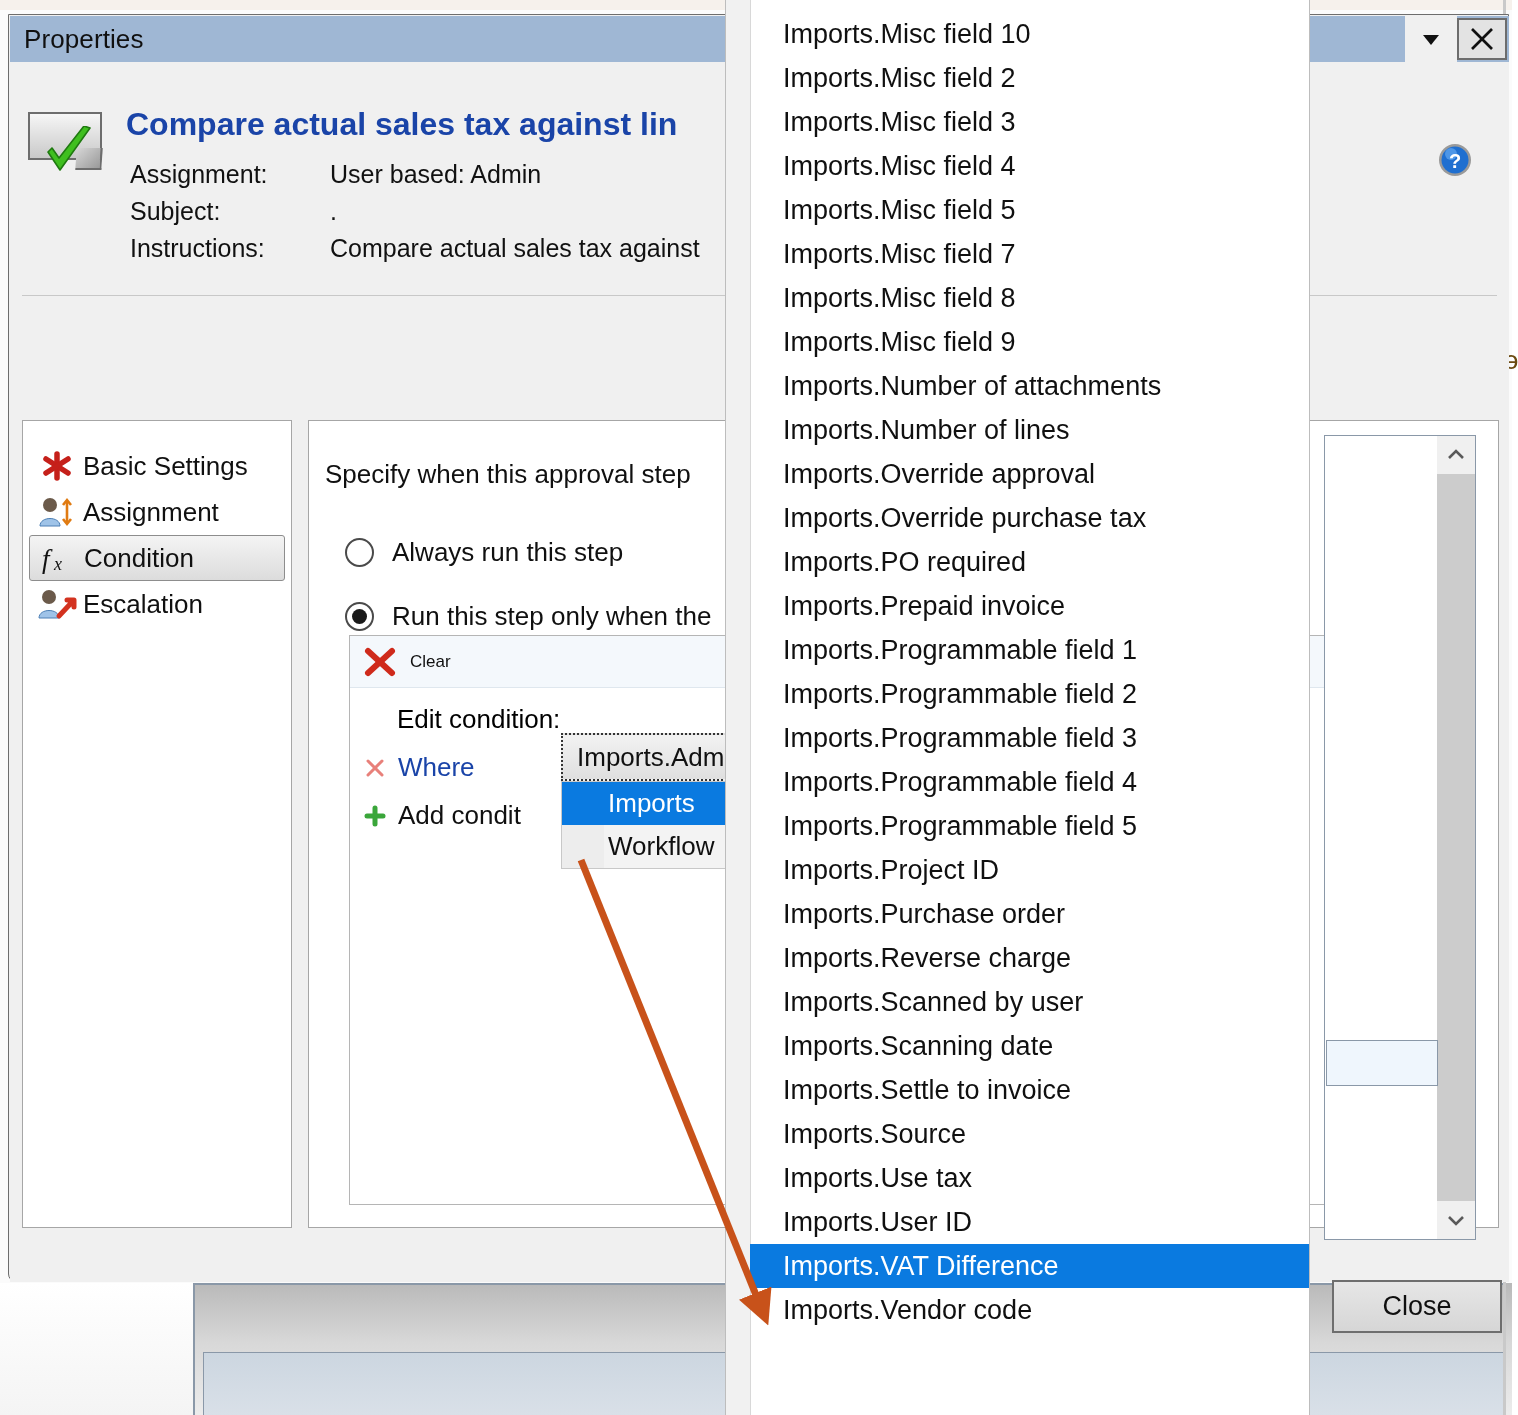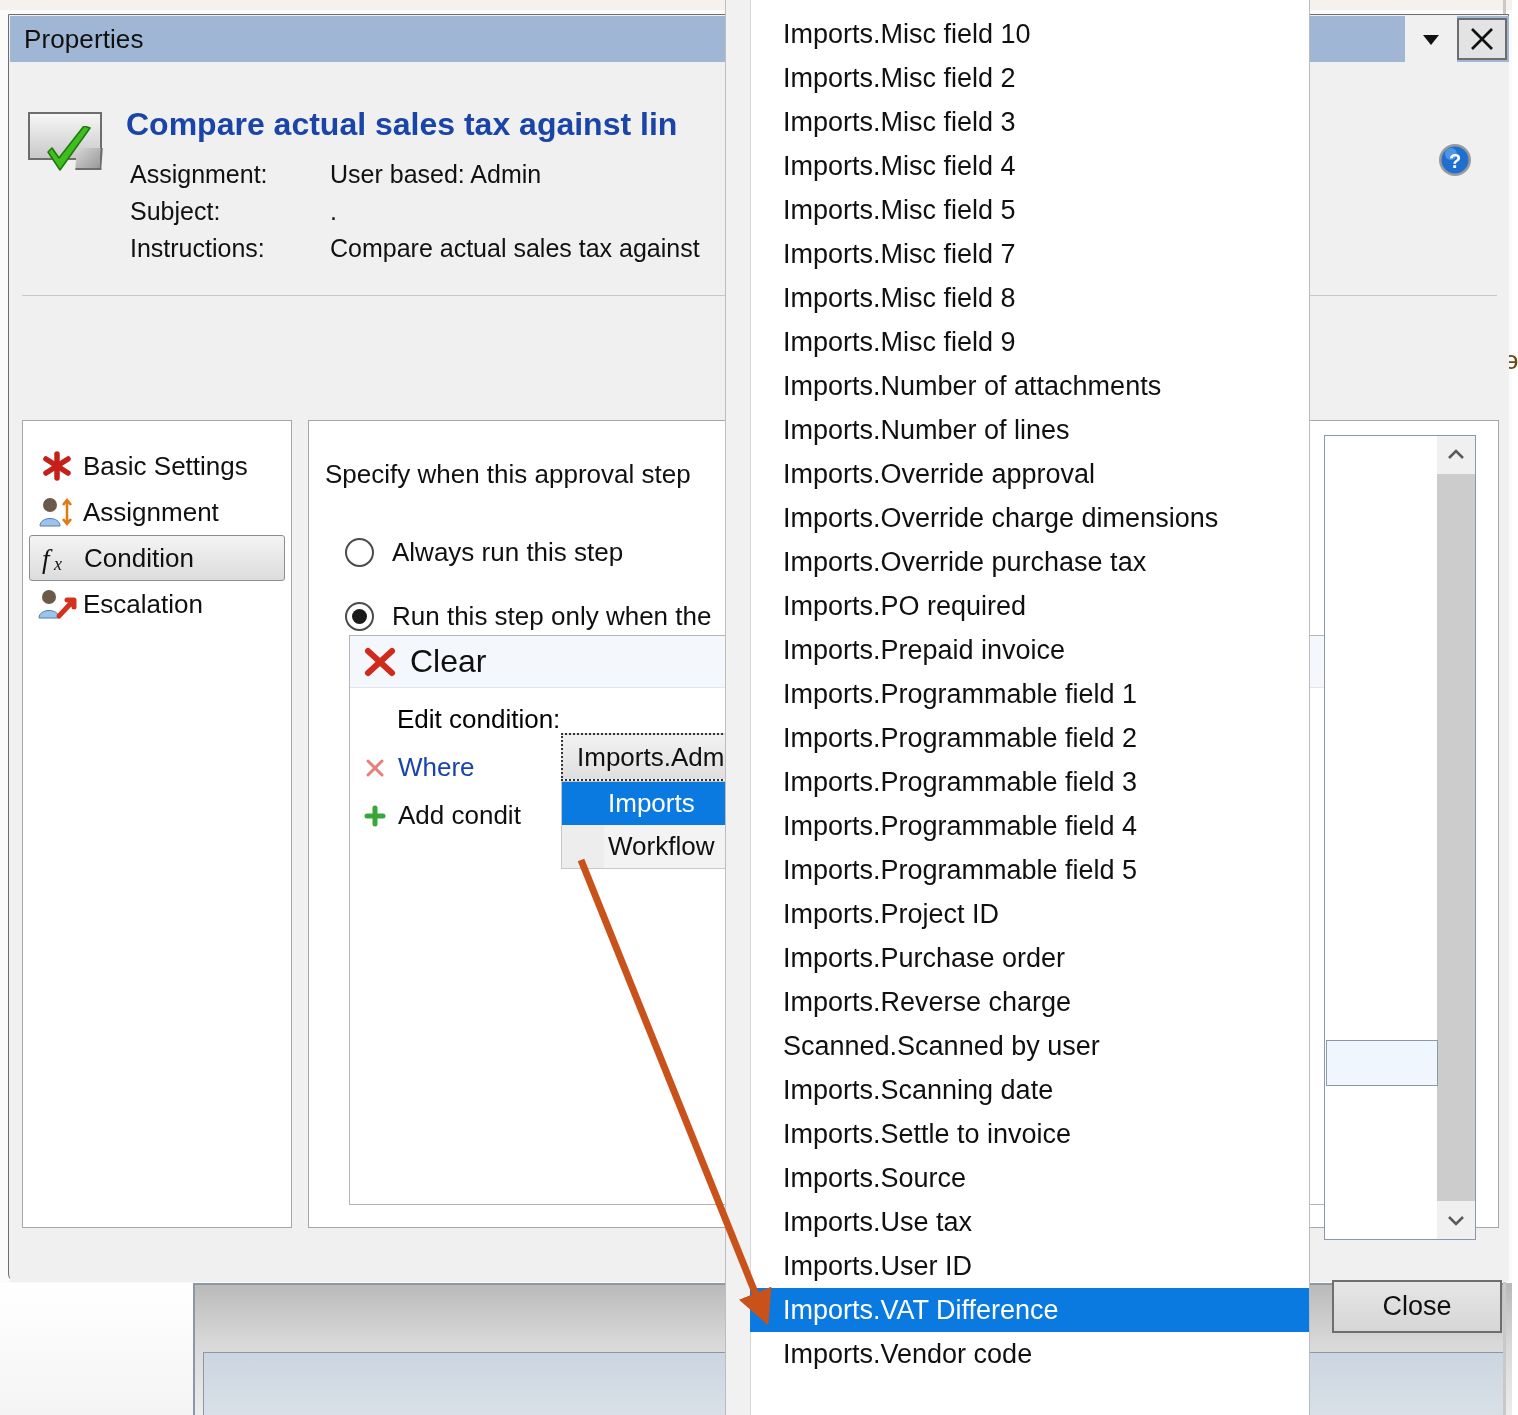--- a/index.html
+++ b/index.html
@@ -118,21 +118,21 @@
   
   #cond-box{
     position:absolute;left:40px;top:214px;width:1122px;height:570px;
     background:#ffffff;border:1px solid #b5b5b5;box-sizing:border-box;
   }
   #clear-row{
     position:relative;height:52px;background:#f4f8fc;border-bottom:1px solid #dfe7ee;
     display:flex;align-items:center;padding-left:12px;box-sizing:border-box;
   }
   #clear-x{width:36px;height:32px;margin-right:12px;}
-  #clear-label{font-size:32px;color:#101010;}
+  #clear-label{font-size:17px;color:#101010;}
   #edit-cond-label{position:absolute;left:16px;top:68px;font-size:26px;color:#000000;margin-left:31px;}
   .cond-line{position:absolute;left:12px;display:flex;align-items:center;}
   #line-where{top:116px;}
   #line-add{top:164px;}
   .cond-ico{width:26px;height:26px;margin-right:10px;flex:0 0 26px;position:relative;}
   .cond-link{font-size:26px;color:#1a44a8;white-space:nowrap;}
 
   
   #field-combo{
     position:absolute;left:211px;top:97px;width:430px;height:48px;
@@ -412,33 +412,32 @@
       <div class="pi">Imports.Misc field 2</div>
       <div class="pi">Imports.Misc field 3</div>
       <div class="pi">Imports.Misc field 4</div>
       <div class="pi">Imports.Misc field 5</div>
       <div class="pi">Imports.Misc field 7</div>
       <div class="pi">Imports.Misc field 8</div>
       <div class="pi">Imports.Misc field 9</div>
       <div class="pi">Imports.Number of attachments</div>
       <div class="pi">Imports.Number of lines</div>
       <div class="pi">Imports.Override approval</div>
-      <div class="pi">Imports.Override charge dimensions</div>
       <div class="pi">Imports.Override purchase tax</div>
       <div class="pi">Imports.PO required</div>
       <div class="pi">Imports.Prepaid invoice</div>
       <div class="pi">Imports.Programmable field 1</div>
       <div class="pi">Imports.Programmable field 2</div>
       <div class="pi">Imports.Programmable field 3</div>
       <div class="pi">Imports.Programmable field 4</div>
       <div class="pi">Imports.Programmable field 5</div>
       <div class="pi">Imports.Project ID</div>
       <div class="pi">Imports.Purchase order</div>
       <div class="pi">Imports.Reverse charge</div>
-      <div class="pi">Scanned.Scanned by user</div>
+      <div class="pi">Imports.Scanned by user</div>
       <div class="pi">Imports.Scanning date</div>
       <div class="pi">Imports.Settle to invoice</div>
       <div class="pi">Imports.Source</div>
       <div class="pi">Imports.Use tax</div>
       <div class="pi">Imports.User ID</div>
       <div class="pi sel">Imports.VAT Difference</div>
       <div class="pi">Imports.Vendor code</div>
     </div>
 </div>
 

